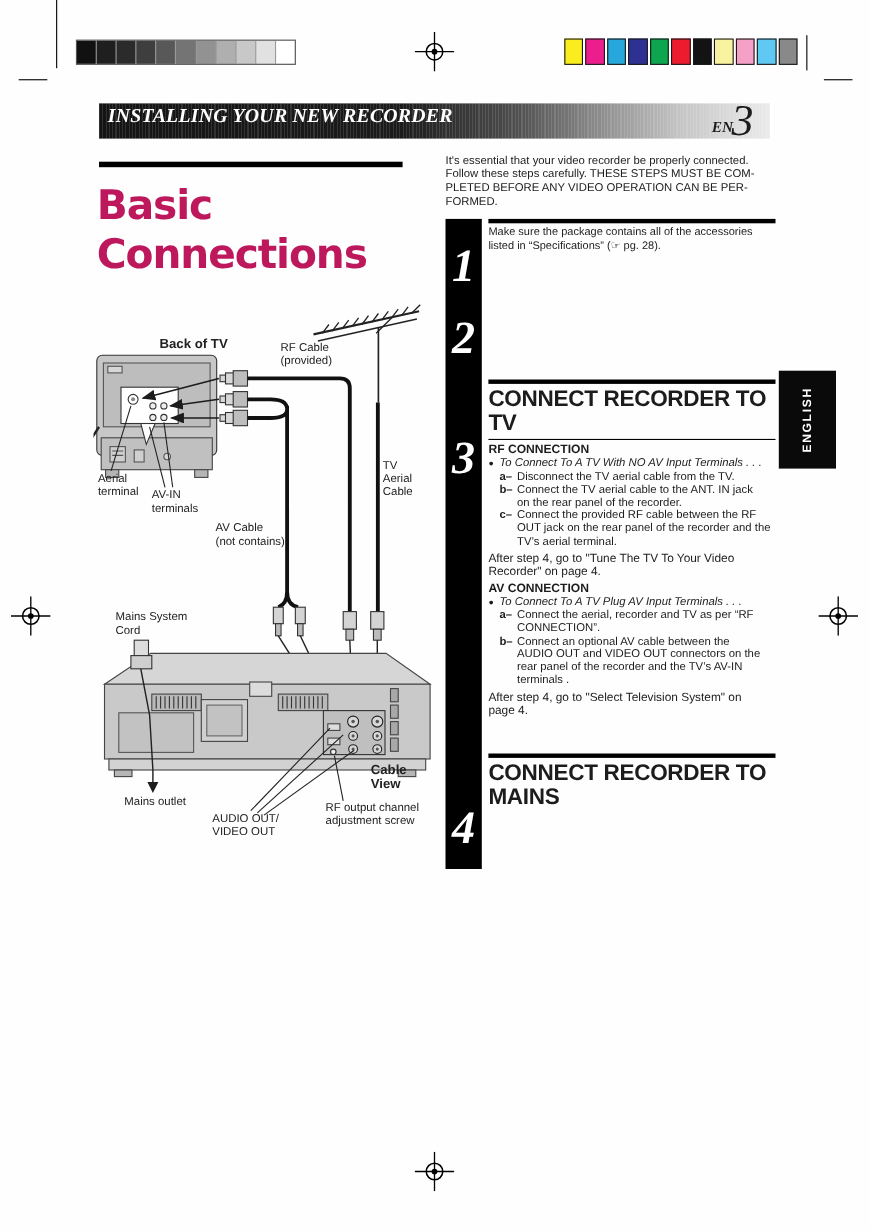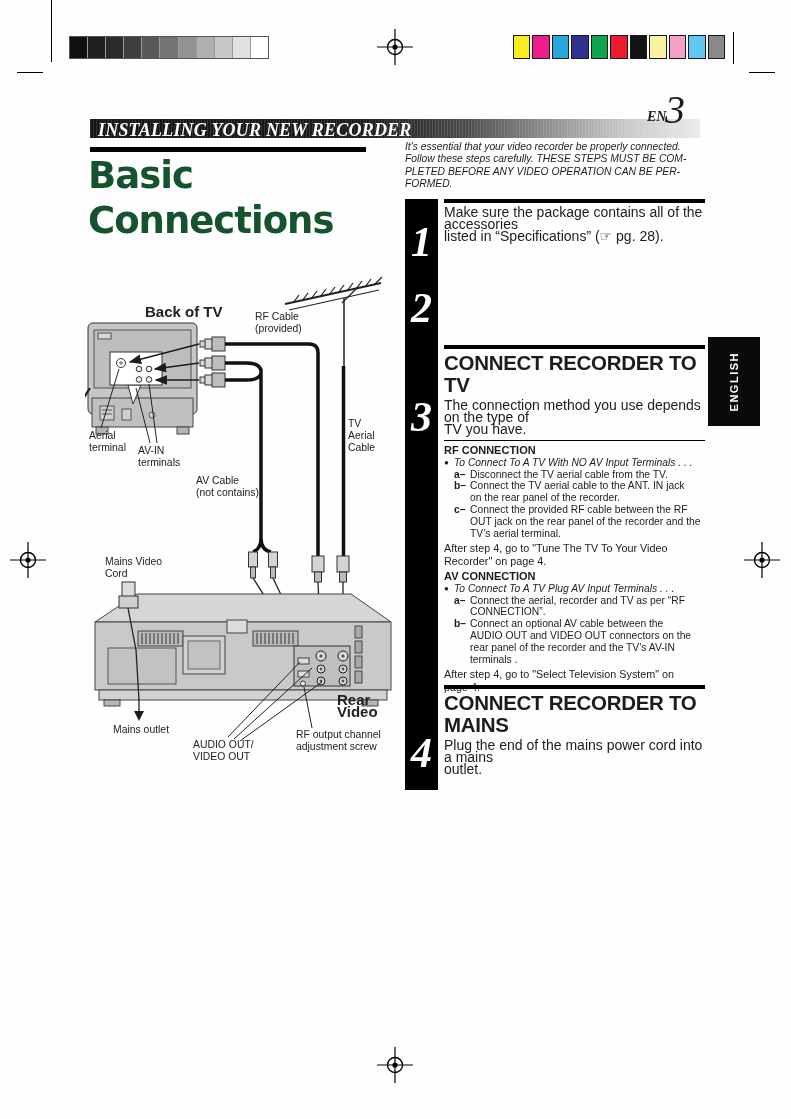--- a/index.html
+++ b/index.html
@@ -10,52 +10,52 @@
   }
   
   .bar{position:absolute;display:flex;}
   .graybar{left:70px;top:37px;width:198px;height:21px;gap:1px;background:#9a9a9a;outline:1px solid #555;}
   .colorbar{left:513px;top:35px;width:212px;height:24px;gap:2px;}
   .graybar .sw{flex:1;}
   .colorbar .sw{flex:1;border:1px solid #1a1a1a;}
   .regmark{position:absolute;width:36px;height:36px;}
   .cropline{position:absolute;background:#000;}
   
-  .header-bar{position:absolute;left:90px;top:119px;width:610px;height:19px;
+  .header-bar{position:absolute;left:90px;top:94px;width:610px;height:32px;
     background:linear-gradient(90deg,#141414 0%,#1b1b1b 45%,#4e4e4e 62%,#8f8f8f 75%,#c6c6c6 87%,#ebebeb 100%);}
   .header-bar::after{content:"";position:absolute;inset:0;
     background:repeating-linear-gradient(90deg,rgba(255,255,255,.12) 0 1px,rgba(0,0,0,0) 1px 3px);}
   .header-title{position:absolute;left:8px;top:1px;z-index:2;color:#fff;
     font-family:"Liberation Serif",serif;font-style:italic;font-weight:bold;font-size:18px;letter-spacing:.2px;white-space:nowrap;}
   .en-label{position:absolute;left:647px;top:109px;font-family:"Liberation Serif",serif;
     font-style:italic;font-weight:bold;font-size:14px;}
   .page-num{position:absolute;left:665px;top:86px;font-family:"Liberation Serif",serif;
     font-style:italic;font-size:40px;}
   
   .rule-left{position:absolute;left:90px;top:147px;width:276px;height:5px;background:#000;}
-  .main-title{position:absolute;left:88px;top:153px;font-family:"DejaVu Sans",sans-serif;
-    font-weight:bold;font-size:37px;line-height:45px;letter-spacing:-1px;white-space:pre-line;color:#14532d;}
+  .main-title{position:absolute;left:88px;top:164px;font-family:"DejaVu Sans",sans-serif;
+    font-weight:bold;font-size:37px;line-height:45px;letter-spacing:-1px;white-space:pre-line;color:#be185d;}
   
   .diagram{position:absolute;left:85px;top:275px;width:315px;height:520px;}
   .diagram svg{position:absolute;inset:0;}
   .dlabel{position:absolute;font-size:10.4px;line-height:12px;white-space:pre-line;color:#222;}
-  .dlabel.bold{font-weight:bold;font-size:15px;}
-  
-  .intro{position:absolute;left:405px;top:141px;width:306px;font-size:10.3px;line-height:12.4px;white-space:pre-line;font-style:italic;}
+  .dlabel.bold{font-weight:bold;font-size:12px;}
+  
+  .intro{position:absolute;left:405px;top:141px;width:306px;font-size:10.3px;line-height:12.4px;white-space:pre-line;}
   .stepbar{position:absolute;left:405px;top:199px;width:33px;height:591px;background:#000;}
   .stepnum{position:absolute;left:0;width:100%;text-align:center;color:#fff;
     font-family:"Liberation Serif",serif;font-style:italic;font-weight:bold;font-size:42px;line-height:42px;}
   .n1{top:22px}.n2{top:88px}.n3{top:197px}.n4{top:533px}
   .steps{position:absolute;left:444px;top:199px;width:261px;height:591px;}
   .step{position:absolute;left:0;width:100%;}
   .s1{top:0}.s2{top:79px}.s3{top:146px}.s4{top:486px}
   .rule{height:4px;background:#000;margin-bottom:3px;}
   .thin-rule{height:1px;background:#000;margin:4px 0 3px;}
   .step-title{font-size:20.5px;font-weight:700;line-height:21.5px;letter-spacing:-.3px;white-space:pre-line;margin:1px 0 4px;}
-  .step-body{font-size:14px;line-height:12.2px;white-space:pre-line;}
+  .step-body{font-size:10px;line-height:12.2px;white-space:pre-line;}
   .sub-heading{font-size:11px;font-weight:bold;line-height:13px;margin-top:2px;}
   .bullet-line{display:flex;font-style:italic;font-size:10.3px;line-height:12px;}
   .bullet-dot{width:10px;flex:none;font-style:normal;font-size:8px;line-height:12px;}
   .item{display:flex;margin-left:10px;font-size:10.3px;line-height:11.8px;}
   .item-label{font-weight:bold;width:16px;flex:none;}
   .item-text{white-space:pre-line;}
   .after{font-weight:normal;font-size:10.8px;line-height:12.6px;white-space:pre-line;margin:3px 0 2px;}
   
   .lang-tab{position:absolute;left:708px;top:337px;width:52px;height:89px;background:#0a0a0a;
     display:flex;align-items:center;justify-content:center;}
@@ -308,28 +308,28 @@
 (provided)</div>
   <div class="dlabel" style="left:263px;top:143px">TV
 Aerial
 Cable</div>
   <div class="dlabel" style="left:4px;top:155px">Aerial
 terminal</div>
   <div class="dlabel" style="left:53px;top:170px">AV-IN
 terminals</div>
   <div class="dlabel" style="left:111px;top:200px">AV Cable
 (not contains)</div>
-  <div class="dlabel" style="left:20px;top:281px">Mains Video
+  <div class="dlabel" style="left:20px;top:281px">Mains System
 Cord</div>
   <div class="dlabel" style="left:28px;top:449px">Mains outlet</div>
   <div class="dlabel" style="left:108px;top:464px">AUDIO OUT/
 VIDEO OUT</div>
   <div class="dlabel" style="left:211px;top:454px">RF output channel
 adjustment screw</div>
-  <div class="dlabel bold" style="left:252px;top:419px">Rear Video</div>
+  <div class="dlabel bold" style="left:252px;top:419px">Cable View</div>
 </div>
 
 <div class="intro">It's essential that your video recorder be properly connected.
 Follow these steps carefully. THESE STEPS MUST BE COM-
 PLETED BEFORE ANY VIDEO OPERATION CAN BE PER-
 FORMED.</div>
 
 <div class="stepbar">
   <div class="stepnum n1">1</div>
   <div class="stepnum n2">2</div>
@@ -343,22 +343,20 @@
     <div class="rule"></div>
     <div class="step-body">Make sure the package contains all of the accessories
 listed in “Specifications” (☞ pg. 28).</div>
   </div>
 
 
   <div class="step s3">
     <div class="rule"></div>
     <div class="step-title">CONNECT RECORDER TO
 TV</div>
-    <div class="step-body">The connection method you use depends on the type of
-TV you have.</div>
     <div class="thin-rule"></div>
 
     <div class="sub">
       <div class="sub-heading">RF CONNECTION</div>
       <div class="bullet-line">
         <span class="bullet-dot">●</span>
         <span>To Connect To A TV With NO AV Input Terminals . . .</span>
       </div>
       <div class="item">
         <span class="item-label">a–</span>
@@ -399,21 +397,19 @@
       </div>
       <div class="after">After step 4, go to "Select Television System" on
 page 4.</div>
     </div>
   </div>
 
   <div class="step s4">
     <div class="rule"></div>
     <div class="step-title">CONNECT RECORDER TO
 MAINS</div>
-    <div class="step-body">Plug the end of the mains power cord into a mains
-outlet.</div>
   </div>
 
 </div>
 
 <div class="lang-tab">
   <span>ENGLISH</span>
 </div>
 
 </body></html>

